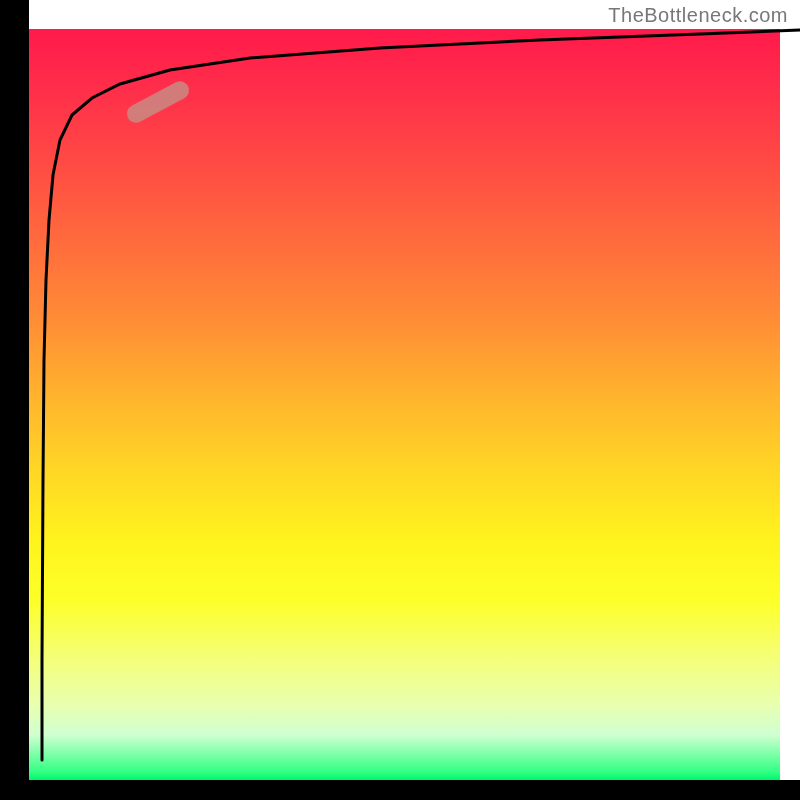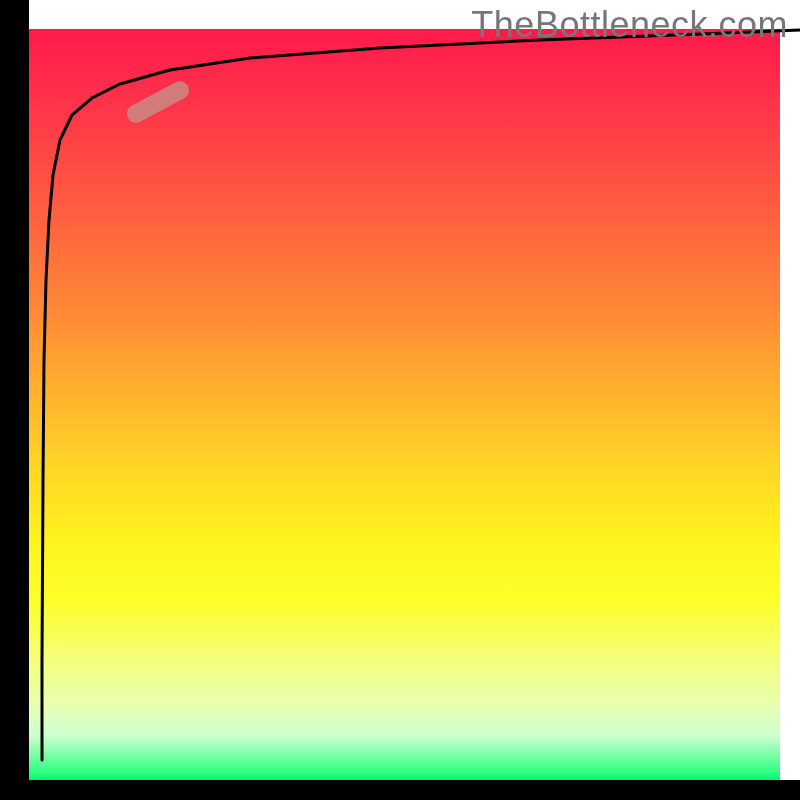--- a/index.html
+++ b/index.html
@@ -13,21 +13,21 @@
   .canvas {
     position: relative;
     width: 800px;
     height: 800px;
   }
   .watermark {
     position: absolute;
     top: 4px;
     right: 12px;
     color: #777777;
-    font-size: 36px;
+    font-size: 20px;
     font-weight: 400;
     letter-spacing: 0.5px;
   }
   .plot-area {
     position: absolute;
     left: 29px;
     top: 29px;
     width: 751px;
     height: 751px;
     background: linear-gradient(to bottom,

